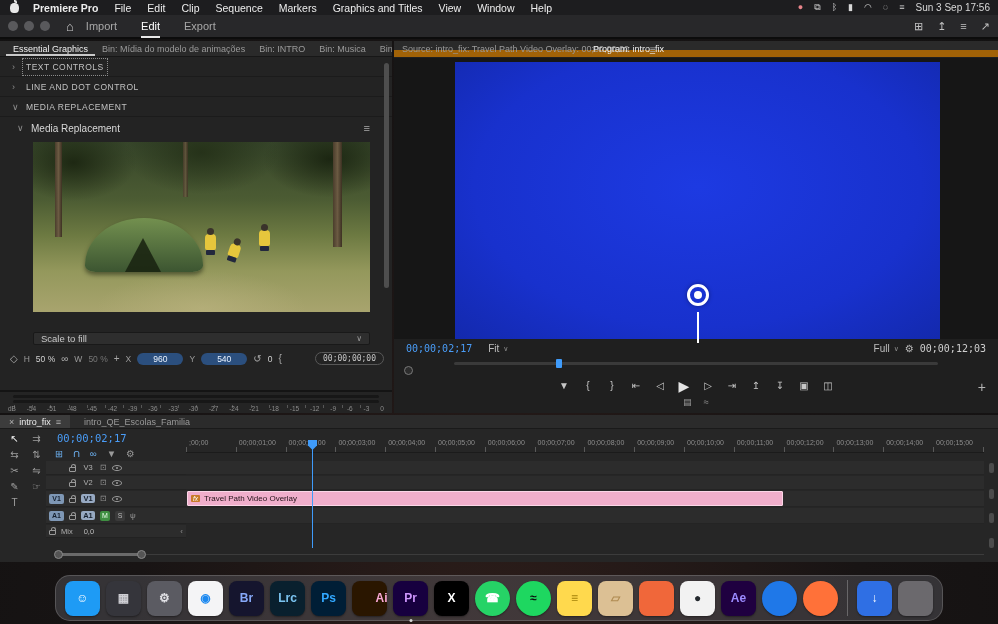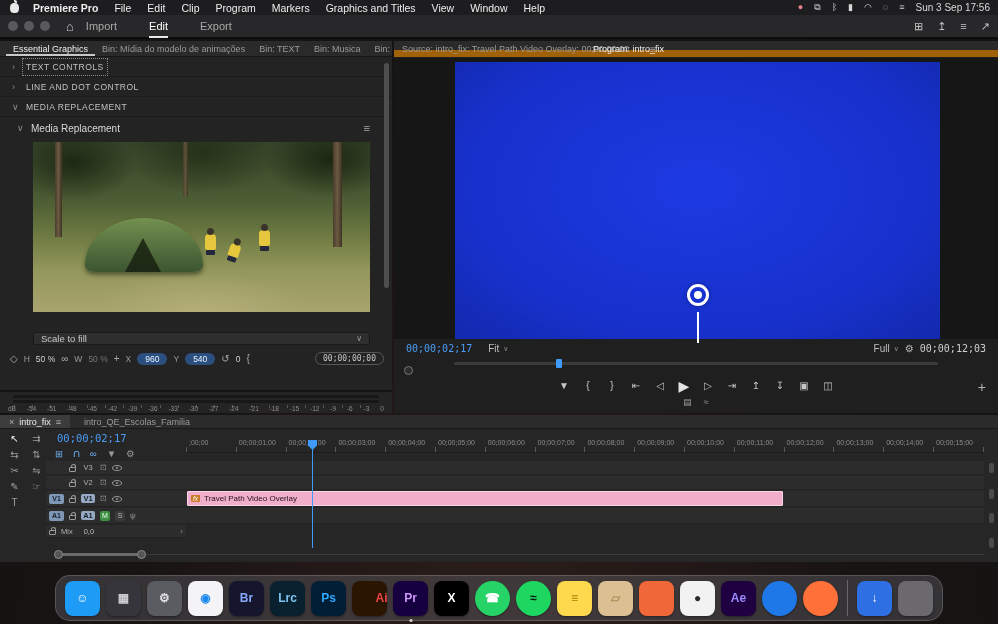--- a/index.html
+++ b/index.html
@@ -15,21 +15,21 @@
   .app-name{font-weight:bold;}
   .menubar-right{margin-left:auto;display:flex;align-items:center;gap:11px;font-size:9.5px;color:#d8d8d8;}
   .status-icon{font-size:9px;line-height:1;}
   .clock{font-size:10px;white-space:nowrap;}
 
   
   .titlebar{position:absolute;top:15px;left:0;right:0;height:24px;background:#28282a;border-bottom:2px solid #0c0c0c;display:flex;align-items:center;padding:0 8px;z-index:40;}
   .traffic{display:flex;gap:6px;margin-right:12px;}
   .tl-dot{width:10px;height:10px;border-radius:50%;background:#59595c;}
   .home-icon{font-size:13px;color:#c9c9c9;margin:0 12px 0 4px;}
-  .mode-tabs{display:flex;gap:32px;font-size:11px;color:#a8a8a8;}
+  .mode-tabs{display:flex;gap:24px;font-size:11px;color:#a8a8a8;}
   .mode-tab{position:relative;padding:2px 0;}
   .mode-tab.active{color:#fff;}
   .mode-tab.active::after{content:"";position:absolute;left:0;right:0;bottom:-4px;height:2px;background:#e8e8e8;}
   .win-title{position:absolute;left:0;right:0;text-align:center;font-size:10.5px;color:#c6c6c6;pointer-events:none;}
   .win-title .dim{color:#8a8a8a;}
   .tb-right{margin-left:auto;display:flex;gap:14px;font-size:11px;color:#c2c2c2;z-index:2;}
 
   
   .panel{background:#232323;}
   .panel-left{position:absolute;top:41px;left:0;width:392px;height:372px;overflow:hidden;}
@@ -62,21 +62,21 @@
   .kid.k1{left:172px;top:92px;}
   .kid.k2{left:196px;top:102px;transform:rotate(18deg);height:13px;}
   .kid.k3{left:226px;top:88px;}
 
   .scale-bar{position:absolute;left:33px;top:291px;width:337px;height:13px;background:#2e2e2e;border:1px solid #191919;border-radius:2px;display:flex;align-items:center;padding:0 7px;font-size:9.5px;color:#c9c9c9;}
   .scale-chev{margin-left:auto;color:#9a9a9a;font-size:8px;}
   .transform-row{position:absolute;left:10px;top:310px;right:8px;height:15px;display:flex;align-items:center;gap:6px;font-size:8.5px;color:#9a9a9a;white-space:nowrap;}
   .tr-ic{font-size:10px;color:#a8a8a8;}
   .val{color:#d2d2d2;}
   .val.dim{color:#777;}
-  .val-box{background:#2b4f7e;color:#eaf3ff;border-radius:8px;padding:1px 8px;font-size:8.5px;line-height:10px;}
+  .val-box{background:#2b4f7e;color:#eaf3ff;border-radius:8px;padding:1px 16px;font-size:8.5px;line-height:10px;}
   .tc-box{border:1px solid #585858;border-radius:8px;padding:1px 7px;color:#c6c6c6;margin-left:auto;font-family:"DejaVu Sans Mono",monospace;font-size:8px;}
 
   
   .audio-meter{position:absolute;left:0;right:0;bottom:0;height:23px;background:#242424;border-top:2px solid #141414;}
   .m-bar{position:absolute;left:13px;right:13px;height:3px;background:#171717;border-radius:2px;}
   .m-bar.b1{top:3px;} .m-bar.b2{top:8px;}
   .db-ticks{position:absolute;left:14px;right:14px;top:13px;height:3px;background:repeating-linear-gradient(90deg,#575757 0 1px,transparent 1px 18.2px);}
   .db-labels{position:absolute;left:8px;right:8px;bottom:1px;display:flex;justify-content:space-between;font-size:6.5px;color:#8d8d8d;}
 
   
@@ -169,21 +169,21 @@
 <body>
 
 <div class="screen">
 
   <div class="menubar">
     <span class="apple"></span>
     <span class="menu-item app-name">Premiere Pro</span>
     <span class="menu-item">File</span>
       <span class="menu-item">Edit</span>
       <span class="menu-item">Clip</span>
-      <span class="menu-item">Program</span>
+      <span class="menu-item">Sequence</span>
       <span class="menu-item">Markers</span>
       <span class="menu-item">Graphics and Titles</span>
       <span class="menu-item">View</span>
       <span class="menu-item">Window</span>
       <span class="menu-item">Help</span>
     <div class="menubar-right">
       <span class="status-icon" style="color: rgb(232, 132, 138);">●</span>
         <span class="status-icon" style="color: rgb(216, 216, 216);">⧉</span>
         <span class="status-icon" style="color: rgb(216, 216, 216);">ᛒ</span>
         <span class="status-icon" style="color: rgb(216, 216, 216);">▮</span>
@@ -211,21 +211,21 @@
         <span>↥</span>
         <span>≡</span>
         <span>↗</span>
     </div>
   </div>
 
   <div class="panel panel-left">
     <div class="panel-tabs">
       <span class="p-tab active">Essential Graphics</span>
         <span class="p-tab">Bin: Mídia do modelo de animações</span>
-        <span class="p-tab">Bin: TEXT</span>
+        <span class="p-tab">Bin: INTRO</span>
         <span class="p-tab">Bin: Musica</span>
         <span class="p-tab">Bin: 4_5</span>
 
     </div>
     <div class="section-row">
         <span class="chev">›</span>
         <span class="sec-label focused">TEXT CONTROLS</span>
       </div>
       <div class="section-row">
         <span class="chev">›</span>
@@ -488,21 +488,21 @@
       </div>
       <div class="dock-icon" style="background: rgb(21, 21, 46); color: rgb(134, 168, 248);">
         <span class="dock-glyph">Br</span>
       </div>
       <div class="dock-icon" style="background: rgb(9, 32, 46); color: rgb(123, 196, 241);">
         <span class="dock-glyph">Lrc</span>
       </div>
       <div class="dock-icon" style="background: rgb(0, 30, 54); color: rgb(49, 168, 255);">
         <span class="dock-glyph">Ps</span>
       </div>
-      <div class="dock-icon" style="background: rgb(42, 22, 0); color: #ef4444; padding-left: 24px;">
+      <div class="dock-icon" style="background: rgb(42, 22, 0); color: #f9a8d4; padding-left: 24px;">
         <span class="dock-glyph">Ai</span>
       </div>
       <div class="dock-icon running" style="background: rgb(23, 0, 63); color: rgb(207, 150, 253);">
         <span class="dock-glyph">Pr</span>
       </div>
       <div class="dock-icon" style="background: rgb(0, 0, 0); color: rgb(255, 255, 255);">
         <span class="dock-glyph">X</span>
       </div>
       <div class="dock-icon circle" style="background: rgb(38, 211, 102); color: rgb(255, 255, 255);">
         <span class="dock-glyph">☎</span>

